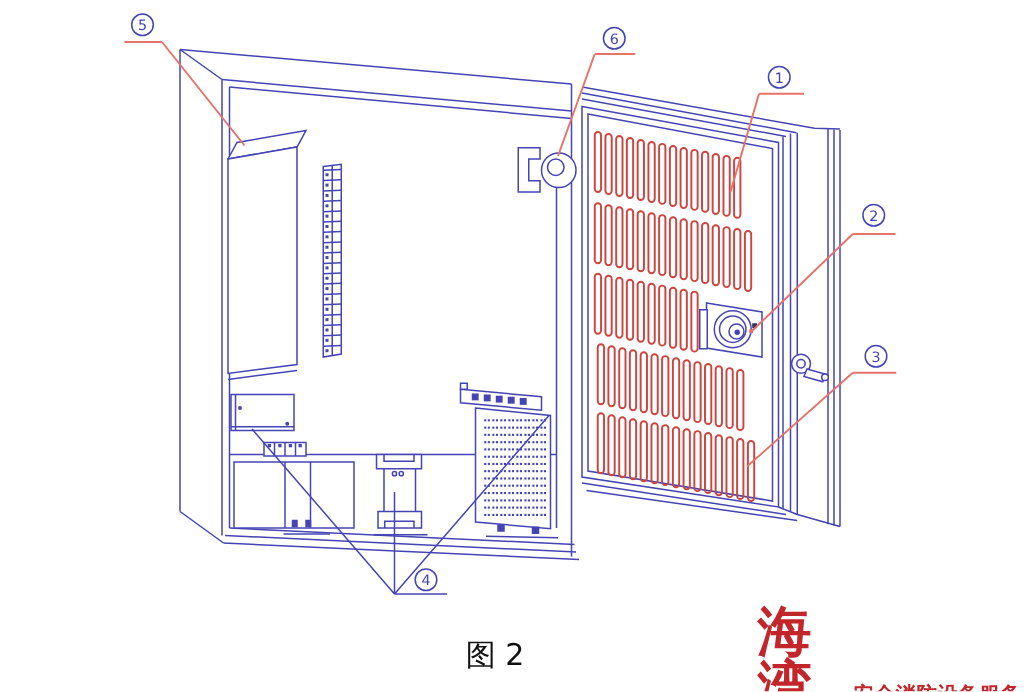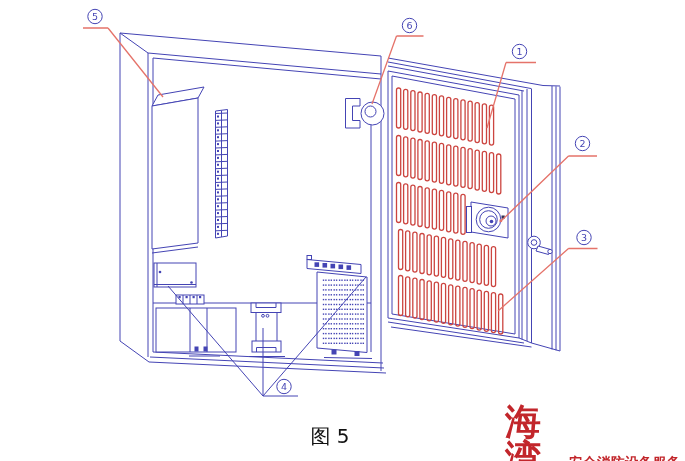--- a/index.html
+++ b/index.html
@@ -517,21 +517,21 @@
       <circle class="callout-circle" cx="584" cy="237.5" r="7.2"></circle>
       <text class="callout-num" x="584" y="241">3</text>
     </g>
     <g>
       <circle class="callout-circle" cx="284" cy="386.5" r="7.2"></circle>
       <text class="callout-num" x="284" y="390">4</text>
     </g>
   </g>
 </svg>
 
-<div class="caption">图 5</div>
+<div class="caption">图 2</div>
 
 <div class="logo">
   <div class="logo-row1">
     <span class="logo-brand">海湾</span>
     <span class="logo-tagline">安全消防设备服务</span>
   </div>
 
 </div>
 
 </div>

